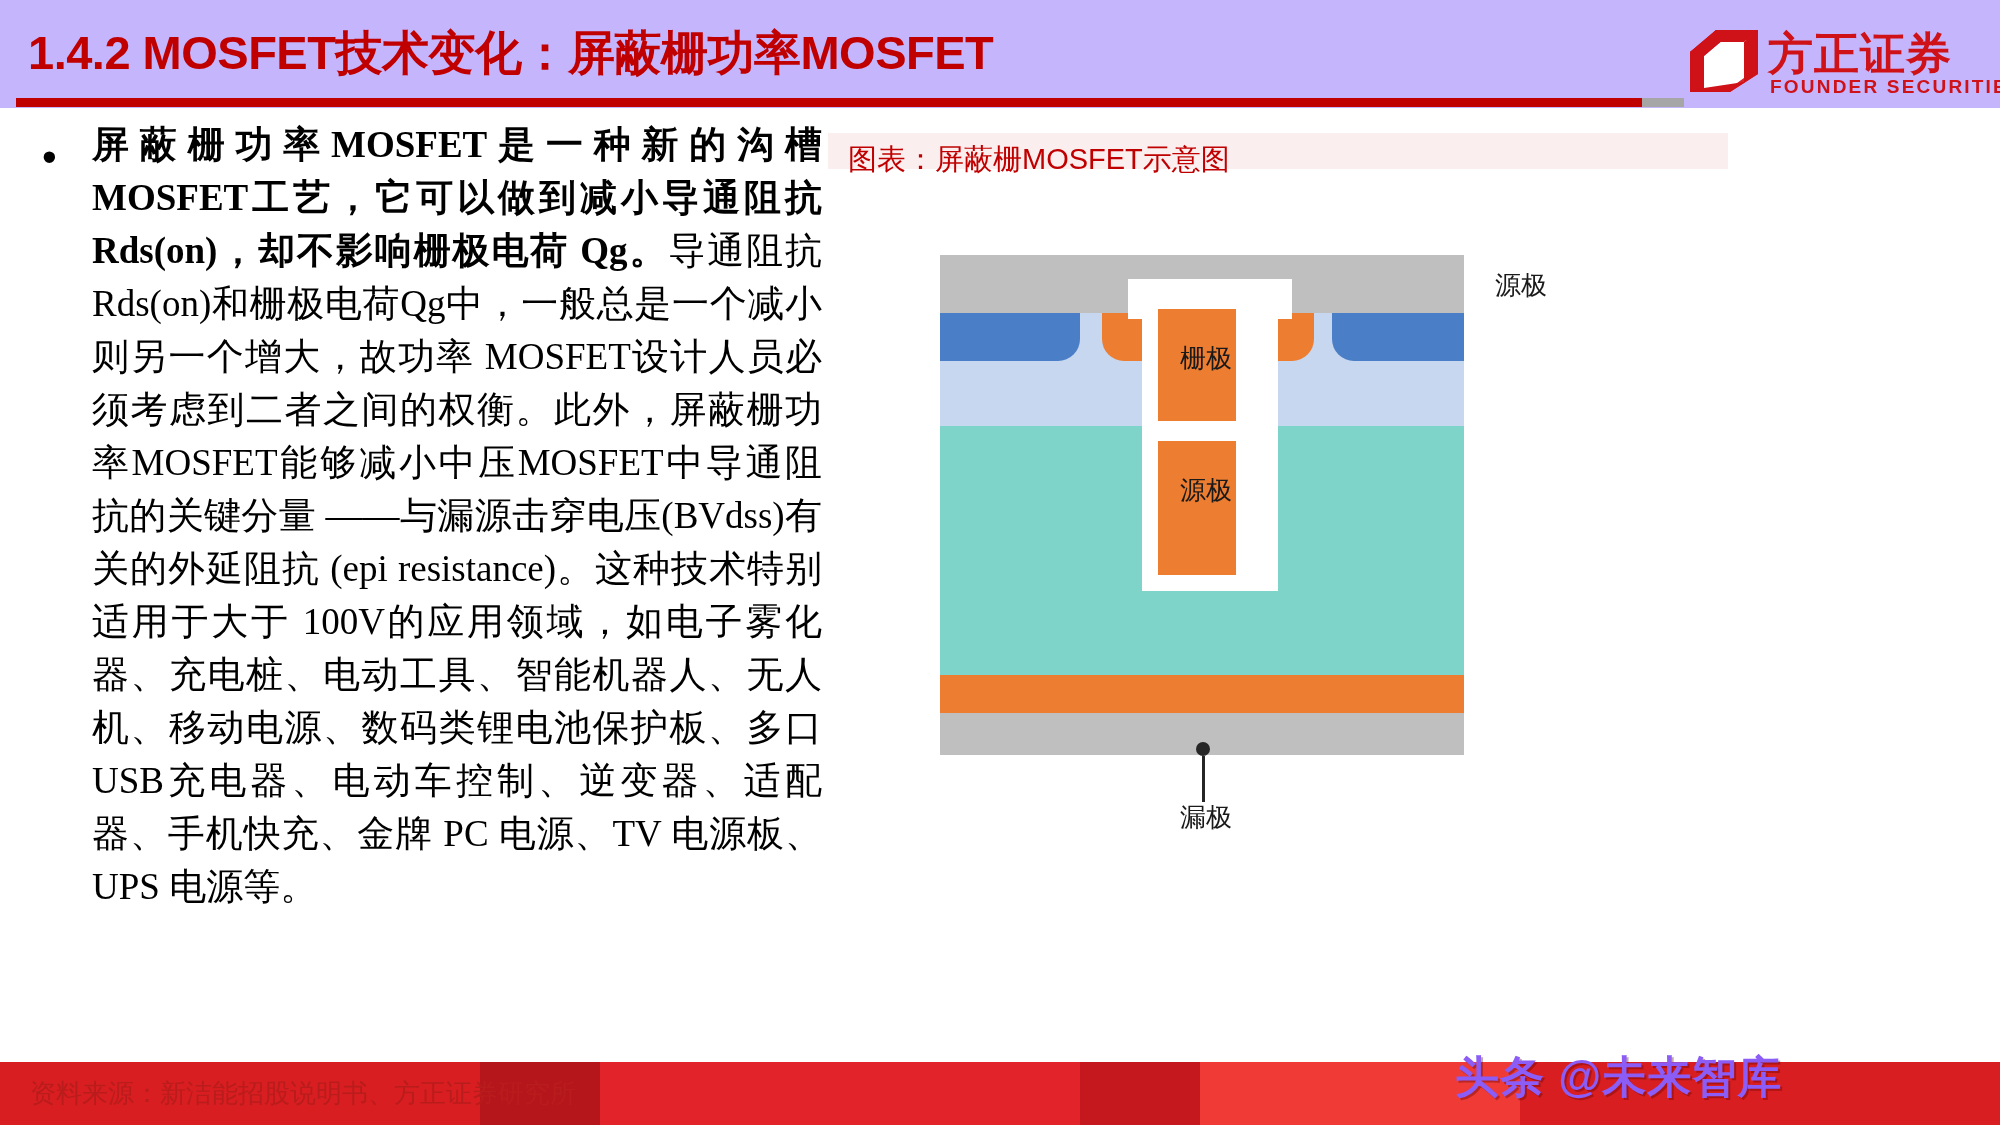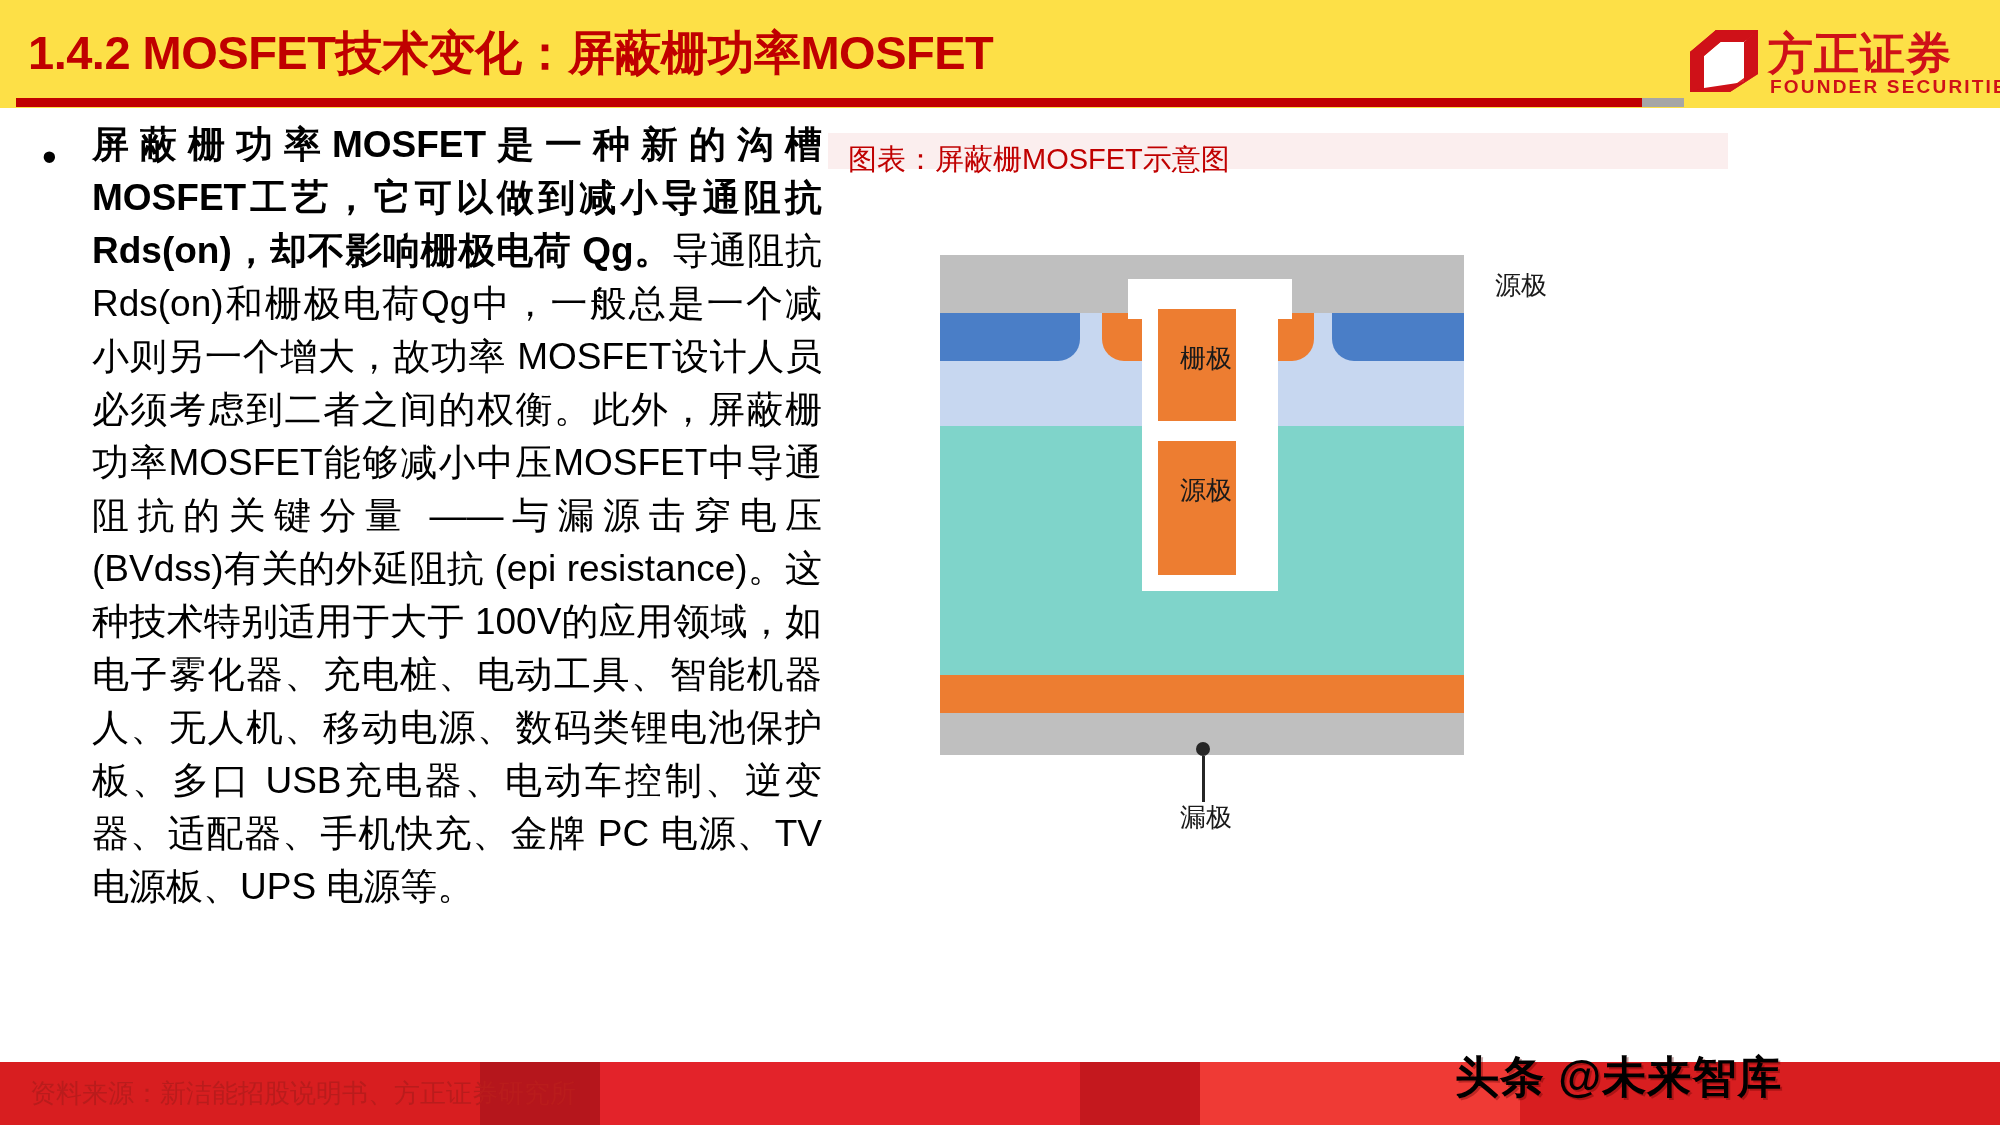--- a/index.html
+++ b/index.html
@@ -7,21 +7,21 @@
     width:2000px;height:1125px;
     background:#ffffff;
     font-family:"Liberation Sans","DejaVu Sans",sans-serif;
     overflow:hidden;
     position:relative;
   }
 
   
   #header{
     position:absolute;left:0;top:0;width:2000px;height:108px;
-    background:#fde047;
+    background:#c4b5fd;
   }
   #slide-title{
     position:absolute;left:28px;top:22px;
     font-size:47px;font-weight:bold;color:#c00000;
     letter-spacing:-0.5px;white-space:nowrap;
     font-family:"Liberation Sans","DejaVu Sans",sans-serif;
   }
   #title-rule{
     position:absolute;left:16px;top:98px;width:1626px;height:9px;
     background:#c00000;
@@ -53,21 +53,21 @@
   #body-col{
     position:absolute;left:20px;top:118px;width:800px;height:760px;
   }
   #bullet-dot{
     position:absolute;left:22px;top:18px;
     font-size:42px;line-height:1;color:#000;
   }
   #para{
     position:absolute;left:72px;top:0px;width:730px;
     font-size:37px;line-height:53px;color:#000000;
-    text-align:justify;text-justify:inter-ideograph;
+    text-align:justify;text-justify:inter-ideograph;font-family:Liberation Serif, serif;
   }
   #para .b{font-weight:bold;}
 
   
   #fig-caption-band{
     position:absolute;left:828px;top:133px;width:900px;height:36px;
     background:#fbeeee;
   }
   #fig-caption-text{
     position:absolute;left:20px;top:7px;
@@ -130,21 +130,21 @@
   #bottom-bar{
     position:absolute;left:0;top:1062px;width:2000px;height:63px;
     background:linear-gradient(90deg,#d81e20 0%,#d81e20 24%,#b5161c 24%,#b5161c 30%,#e3232a 30%,#e3232a 54%,#c4181e 54%,#c4181e 60%,#ef3a35 60%,#ef3a35 76%,#d81e20 76%,#d81e20 100%);
   }
   #source-note{
     position:absolute;left:30px;top:1076px;
     font-size:26px;color:#b91c1c;white-space:nowrap;
   }
   #watermark{
     position:absolute;left:1455px;top:1048px;
-    font-size:44px;font-weight:bold;color:#000000;white-space:nowrap;
+    font-size:44px;font-weight:bold;color:#8b5cf6;white-space:nowrap;
     text-shadow:2px 2px 0 rgba(90,0,0,.35);
     letter-spacing:1px;
   }
 </style>
 </head>
 <body>
 
 <div id="header">
   <div id="slide-title">1.4.2 MOSFET技术变化：屏蔽栅功率MOSFET</div>
   <div id="title-rule"></div>

